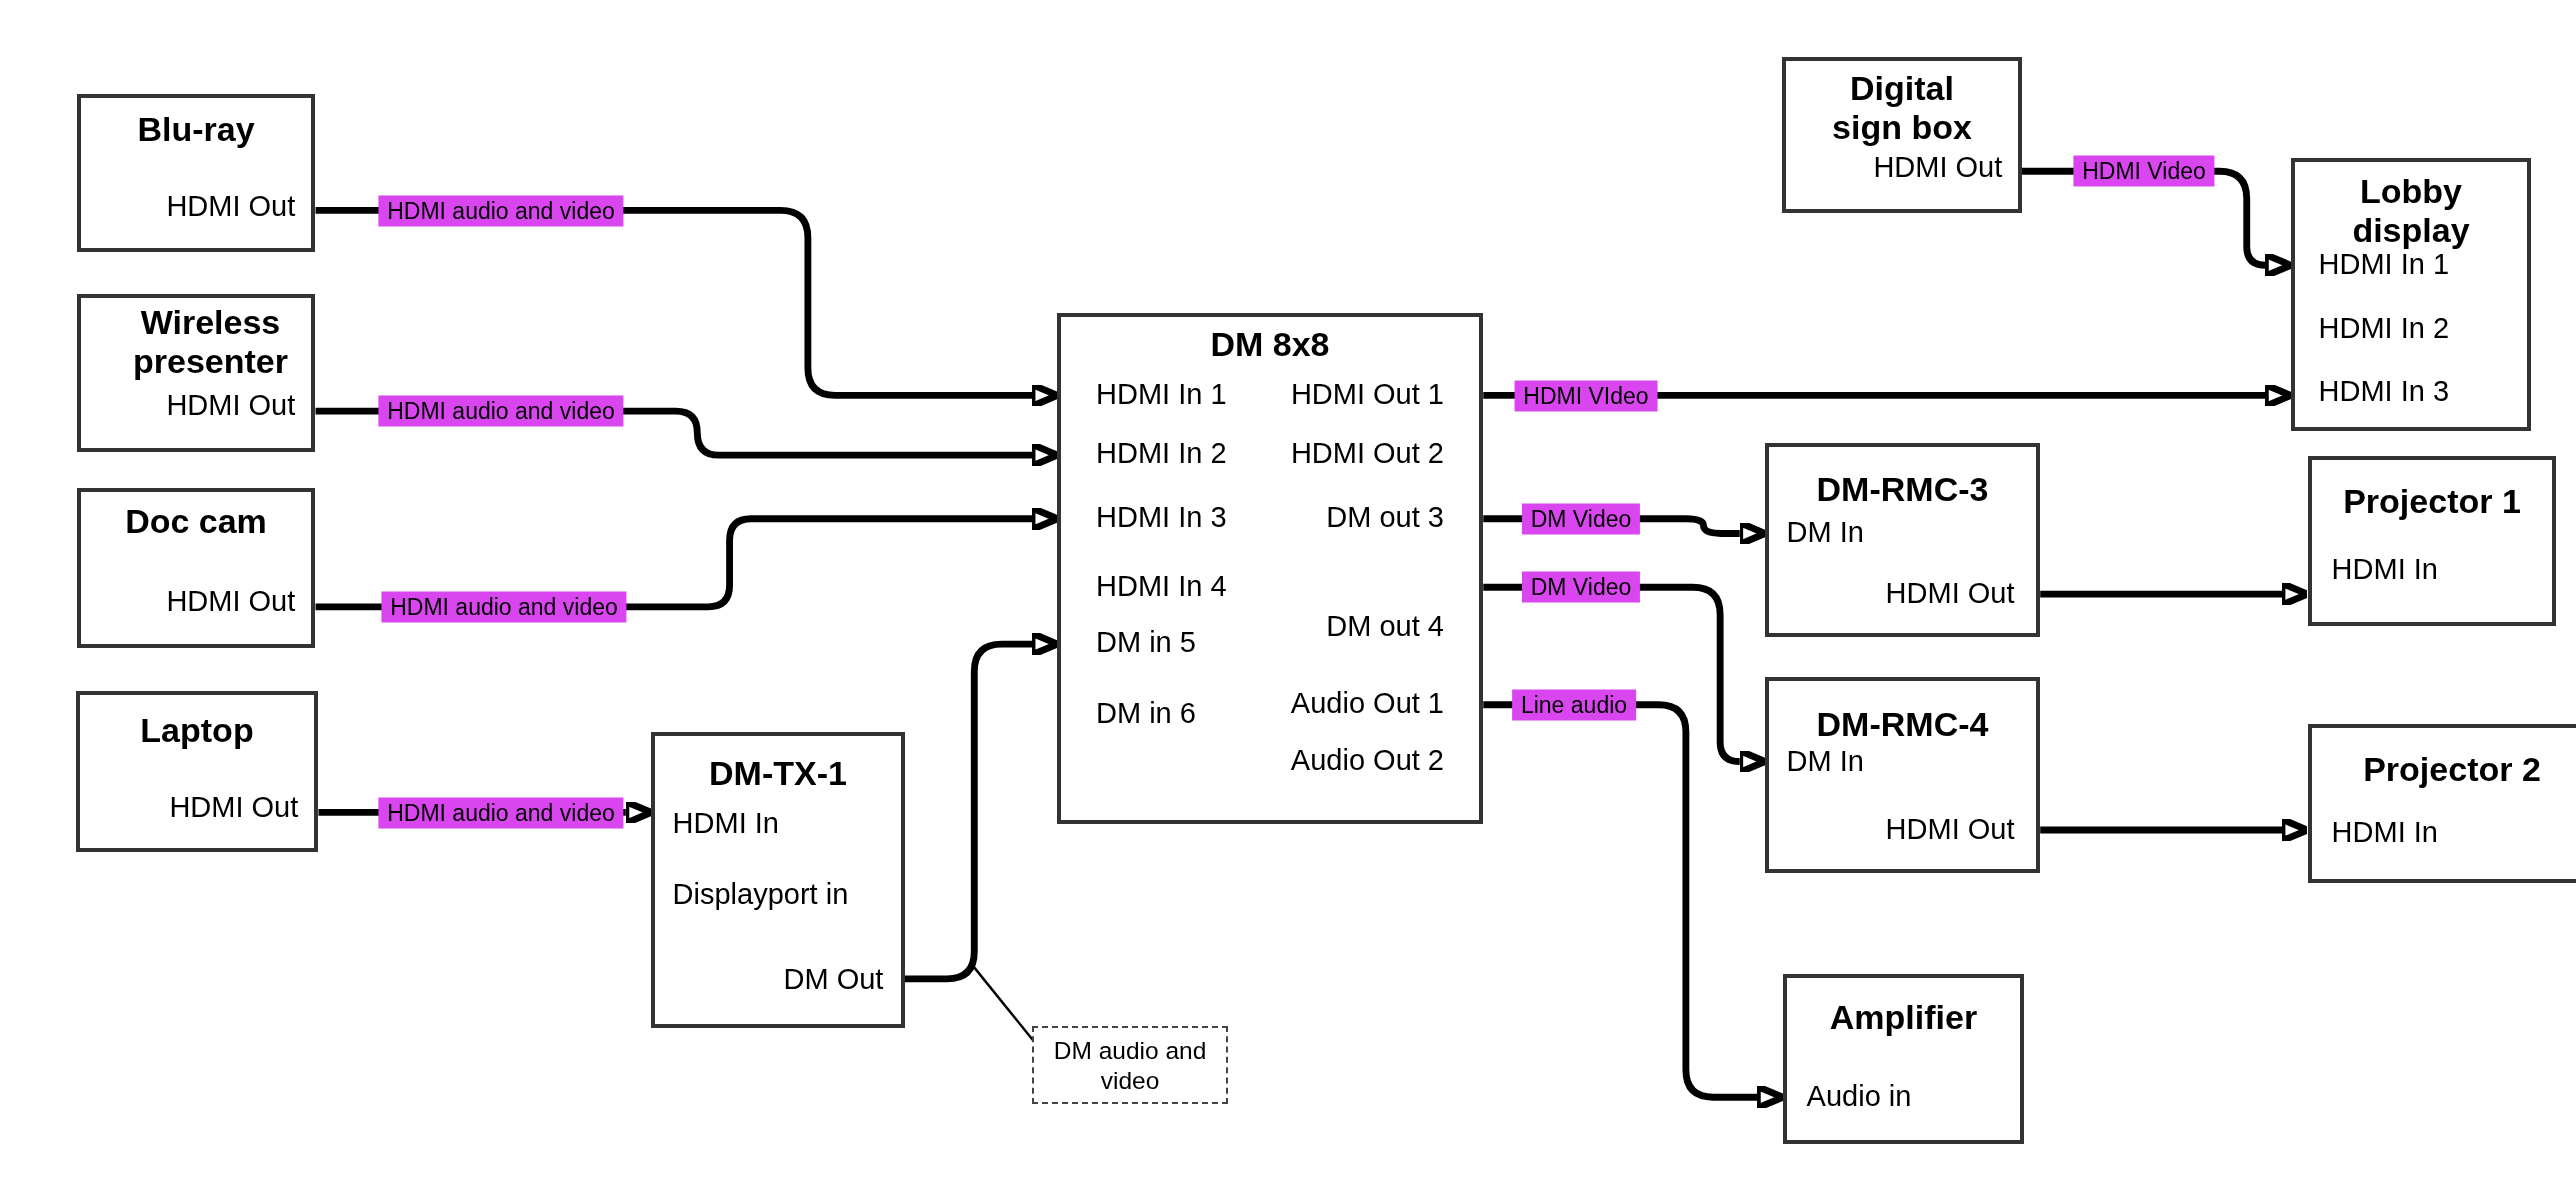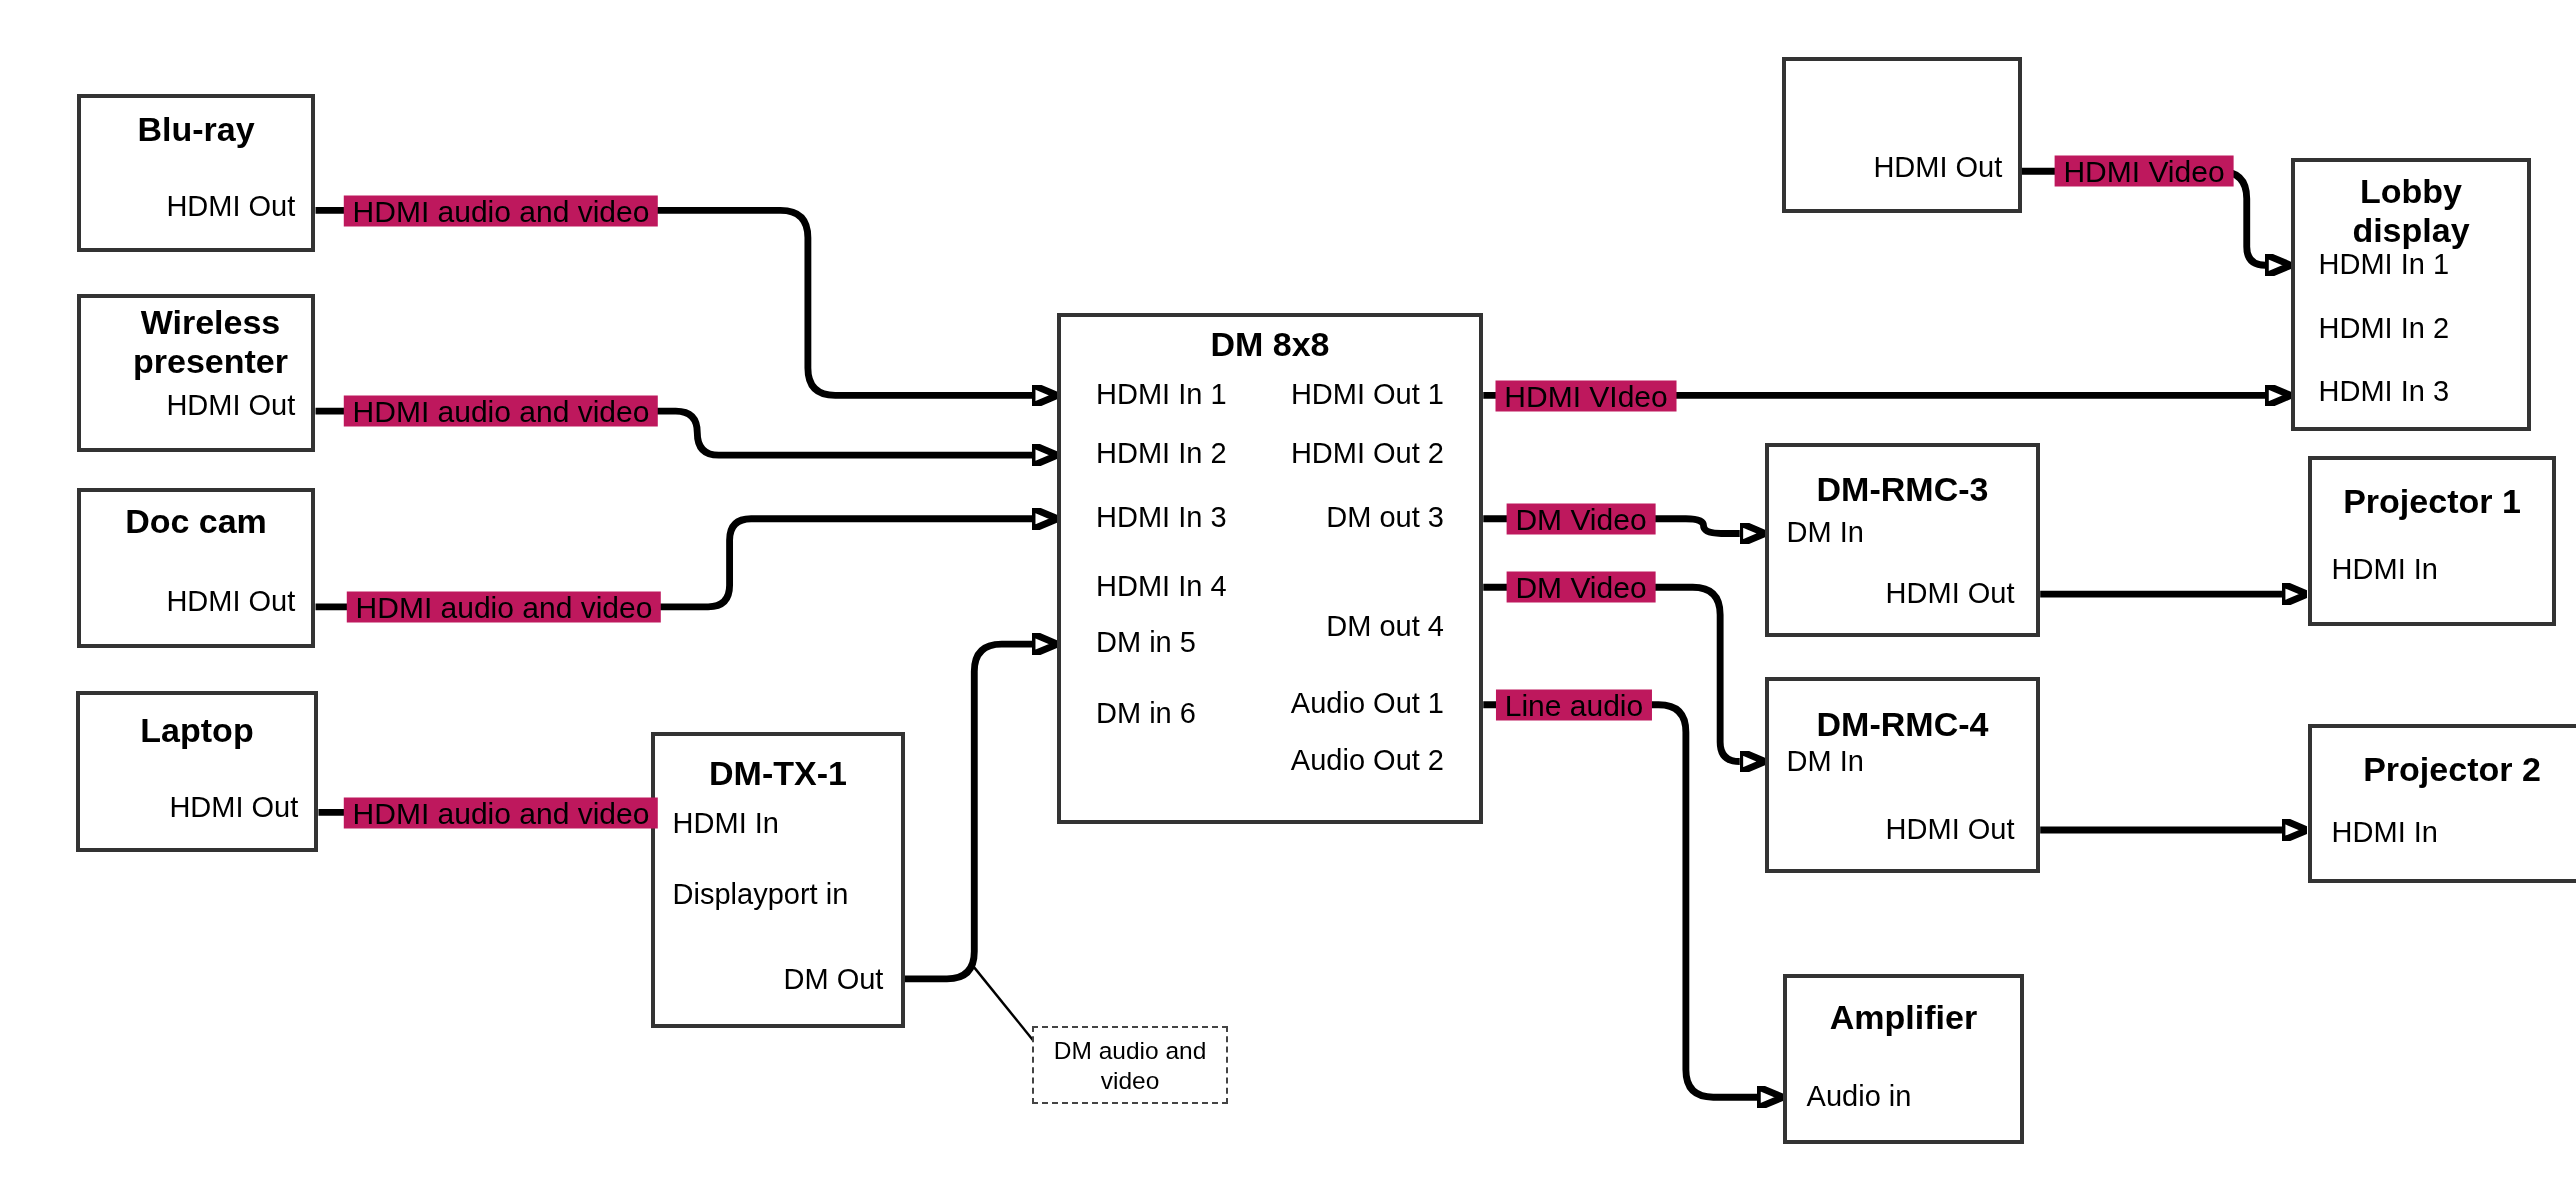--- a/index.html
+++ b/index.html
@@ -29,23 +29,23 @@
   }
   .box .port{
     position:absolute;
     font-size:29px;
     line-height:29px;
     white-space:nowrap;
   }
   .edge-label{
     position:absolute;
     transform:translate(-50%,-50%);
-    background:#be185d;
+    background:#d946ef;
     padding:0 8.8px;
-    font-size:30px;
+    font-size:23px;
     line-height:31px;
     white-space:nowrap;
   }
   .note{
     position:absolute;
     border:2px dashed #444444;
     background:#ffffff;
     box-sizing:border-box;
     text-align:center;
     font-size:24.5px;
@@ -116,20 +116,21 @@
     <div class="port" style="top:382px;left:35px;">DM in 6</div>
     <div class="port" style="top:63px;right:35px;">HDMI Out 1</div>
     <div class="port" style="top:122px;right:35px;">HDMI Out 2</div>
     <div class="port" style="top:186px;right:35px;">DM out 3</div>
     <div class="port" style="top:255px;right:35px;margin-top:40px;">DM out 4</div>
     <div class="port" style="top:372px;right:35px;">Audio Out 1</div>
     <div class="port" style="top:429px;right:35px;">Audio Out 2</div>
   </div>
 
   <div class="box" style="left:1782px;top:57px;width:240px;height:156px;">
+    <div class="title" style="top:7.8px;padding:0 24.5px;">Digital sign box</div>
     <div class="port" style="top:92px;right:15.7px;">HDMI Out</div>
   </div>
 
   <div class="box" style="left:2291px;top:158px;width:240px;height:273px;">
     <div class="title" style="top:9.8px;padding:0 54px;">Lobby display</div>
     <div class="port" style="top:88px;left:23.5px;">HDMI In 1</div>
     <div class="port" style="top:152px;left:23.5px;">HDMI In 2</div>
     <div class="port" style="top:215px;left:23.5px;">HDMI In 3</div>
   </div>
 

